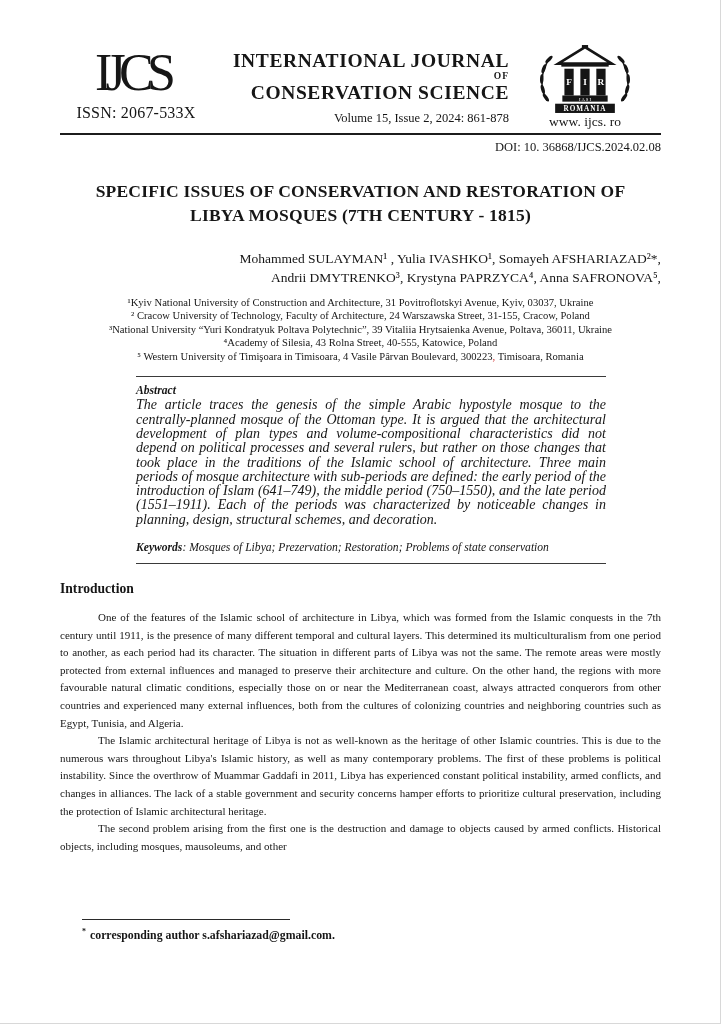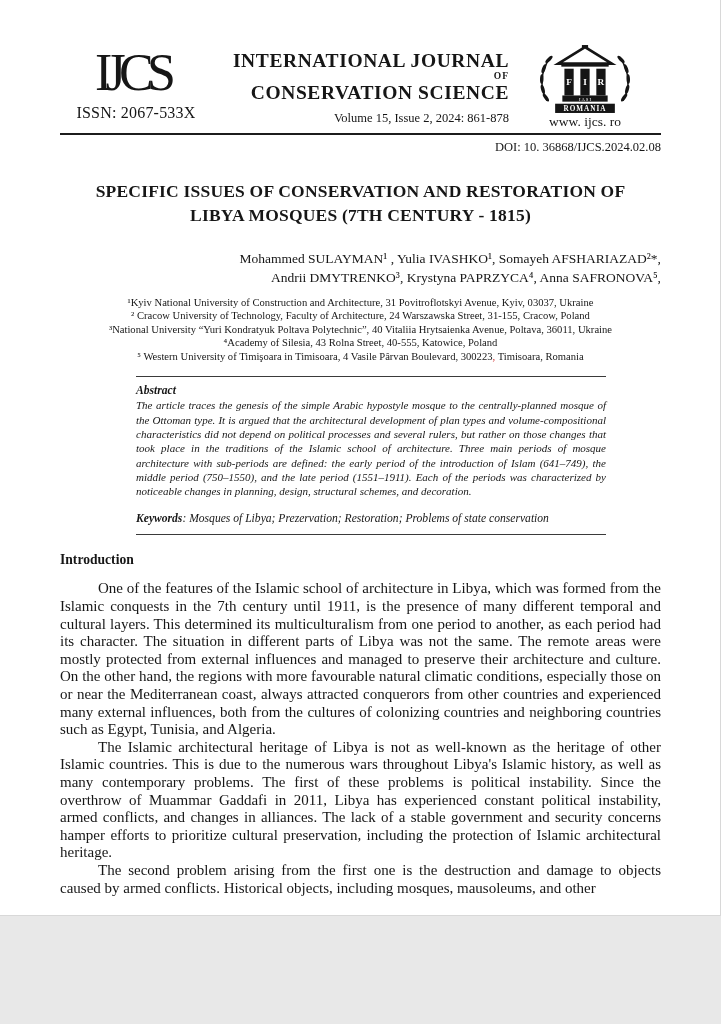--- a/index.html
+++ b/index.html
@@ -1,19 +1,19 @@
 <!DOCTYPE html>
 <html><head>
 <meta charset="utf-8">
 <style>
   * { margin:0; padding:0; box-sizing:border-box; }
   html,body { background:#e8e8e8; }
   .page {
     position:relative;
-    width:721px; height:916px;
+    width:721px; height:1024px;
     margin:0 auto;
     background:#ffffff;
     color:#161616;
     font-family:"Liberation Serif", serif;
     padding:44px 59px 0 60px;
     overflow:hidden;
     border-right:1px solid #d8d8d8;
     border-bottom:1px solid #d8d8d8;
   }
   
@@ -37,28 +37,28 @@
   
   .article-title { text-align:center; font-weight:bold; font-size:17.5px; line-height:24px; margin-top:24px; letter-spacing:0.2px; }
   .authors { text-align:right; font-size:13.5px; line-height:19px; margin-top:22px; }
   .affiliations { text-align:center; font-size:10.6px; line-height:13.4px; margin-top:9px; }
   .red { color:#cc2222; }
   
   .abstract-box { margin:13px 55px 0 76px; }
   .abstract-rule { border-top:1.5px solid #3a3a3a; }
   .abstract-inner { padding:7px 0 0 0; }
   .abstract-label { font-weight:bold; font-style:italic; font-size:11.6px; line-height:14.3px; }
-  .abstract-text { font-style:italic; font-size:11px; line-height:14.3px; text-align:justify; }
+  .abstract-text { font-style:italic; font-size:14px; line-height:14.3px; text-align:justify; }
   .keywords { font-style:italic; font-size:11.6px; margin-top:14px; }
   .keywords b { font-style:italic; }
   .abstract-rule-bottom { border-top:1.5px solid #3a3a3a; margin-top:9px; }
   
   .intro-heading { font-weight:bold; font-size:13.6px; margin-top:17px; }
   .body-text { margin-top:12px; }
-  .body-text p { font-size:15px; line-height:17.6px; text-align:justify; text-indent:38px; }
+  .body-text p { font-size:11px; line-height:17.6px; text-align:justify; text-indent:38px; }
   
   .footnote { position:absolute; left:82px; top:919px; width:560px;font-weight:bold; }
   .footnote-rule { width:208px; border-top:1.5px solid #2a2a2a; }
   .footnote-text { font-size:11.8px; margin-top:7px; }
   .footnote-text sup { font-size:8px; margin-right:4px; }
 </style>
 </head>
 <body>
 
 <div class="page">
@@ -128,21 +128,21 @@
   </div>
 
   <div class="authors">
     <div>Mohammed SULAYMAN¹ , Yulia IVASHKO¹, Somayeh AFSHARIAZAD²*,</div>
     <div>Andrii DMYTRENKO³, Krystyna PAPRZYCA⁴, Anna SAFRONOVA⁵,</div>
   </div>
 
   <div class="affiliations">
     <div>¹Kyiv National University of Construction and Architecture, 31 Povitroflotskyi Avenue, Kyiv, 03037, Ukraine</div>
     <div>² Cracow University of Technology, Faculty of Architecture, 24 Warszawska Street, 31-155, Cracow, Poland</div>
-    <div>³National University “Yuri Kondratyuk Poltava Polytechnic”, 40 Vitaliia Hrytsaienka Avenue, Poltava, 36011, Ukraine</div>
+    <div>³National University “Yuri Kondratyuk Poltava Polytechnic”, 39 Vitaliia Hrytsaienka Avenue, Poltava, 36011, Ukraine</div>
     <div>⁴Academy of Silesia, 43 Rolna Street, 40-555, Katowice, Poland</div>
     <div><span>⁵ Western University of Timişoara in Timisoara, 4 Vasile Pârvan Boulevard, 300223</span><span class="red">,</span><span> Timisoara, Romania</span></div>
   </div>
 
   <div class="abstract-box">
     <div class="abstract-rule"></div>
     <div class="abstract-inner">
       <div class="abstract-label">Abstract</div>
       <div class="abstract-text">The article traces the genesis of the simple Arabic hypostyle mosque to the centrally-planned mosque of the Ottoman type. It is argued that the architectural development of plan types and volume-compositional characteristics did not depend on political processes and several rulers, but rather on those changes that took place in the traditions of the Islamic school of architecture. Three main periods of mosque architecture with sub-periods are defined: the early period of the introduction of Islam (641–749), the middle period (750–1550), and the late period (1551–1911). Each of the periods was characterized by noticeable changes in planning, design, structural schemes, and decoration.</div>
       <div class="keywords"><b>Keywords</b><span>: Mosques of Libya; Prezervation; Restoration; Problems of state conservation</span></div>

